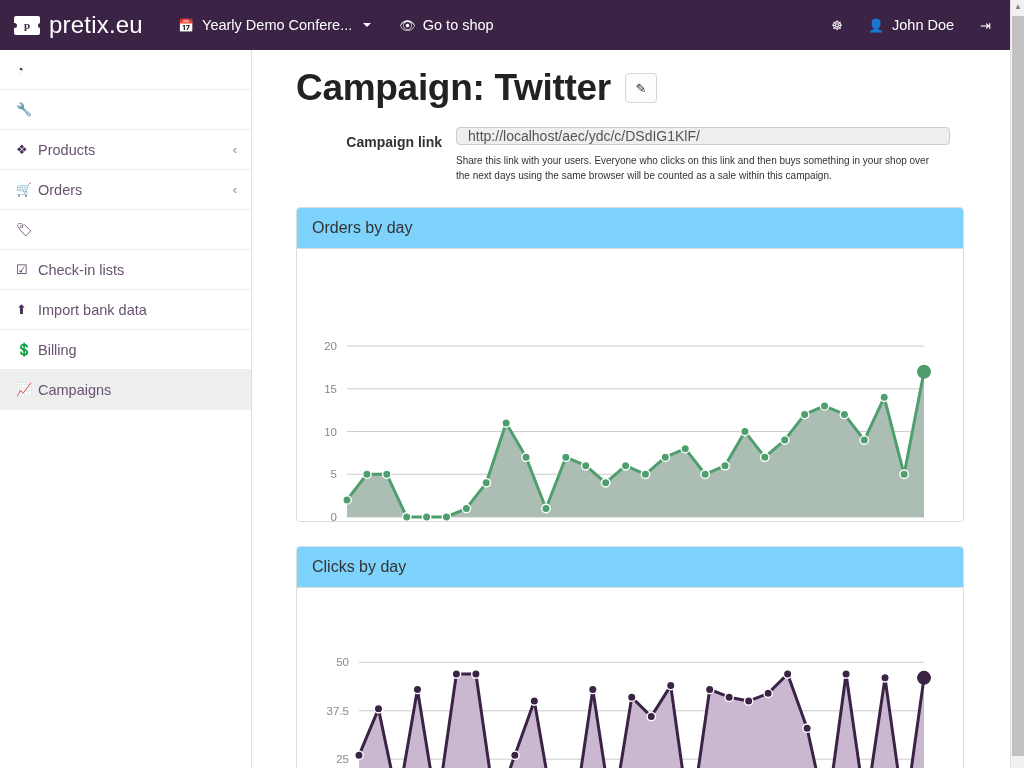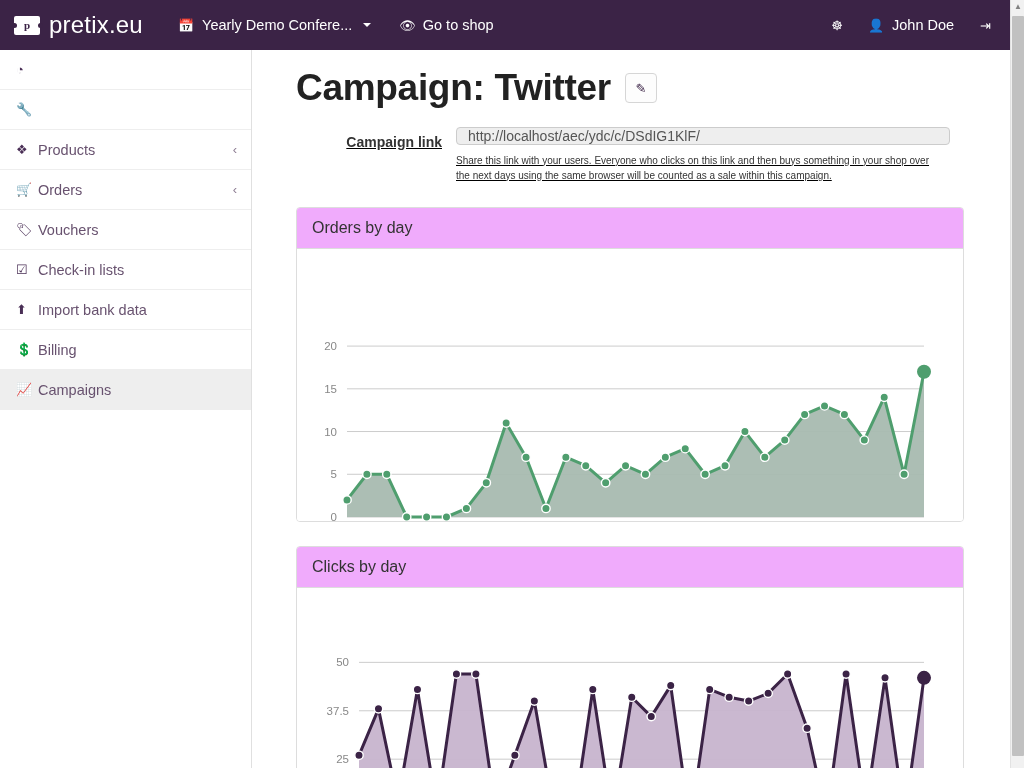--- a/index.html
+++ b/index.html
@@ -100,21 +100,21 @@
     line-height: 1.1; letter-spacing: -.3px;
   }
   .edit-btn {
     width: 32px; height: 30px;
     border: 1px solid #d6d6d6; border-radius: 4px;
     background: #fdfdfd;
     display: flex; align-items: center; justify-content: center;
     color: #3b2346; font-size: 13px; cursor: pointer;
   }
 
-  .form-row { display: flex; align-items: flex-start; margin-bottom: 17px; text-decoration: underline; }
+  .form-row { display: flex; align-items: flex-start; margin-bottom: 17px; }
   .form-label {
     width: 160px; flex: 0 0 160px;
     text-align: right; padding: 7px 14px 0 0;
     font-size: 14px; font-weight: bold; color: #333333;
   }
   .form-field { flex: 1; }
   .readonly-input {
     width: 494px; height: 18px;
     background: #eeeeee; border: 1px solid #cccccc; border-radius: 4px;
     padding: 0 11px; font-size: 14px; color: #555555;
@@ -125,21 +125,21 @@
     margin-top: 8px; width: 474px;
   }
 
   
   .panel {
     border: 1px solid #dddddd; border-radius: 4px;
     background: #ffffff; margin-top: 24px;
     overflow: hidden;
   }
   .panel-head {
-    background: #f0abfc; border-bottom: 1px solid #dddddd;
+    background: #7dd3fc; border-bottom: 1px solid #dddddd;
     padding: 11px 15px;
   }
   .panel-title { font-size: 16px; color: #333333; font-weight: normal; }
   .panel-body { padding: 0; background: #ffffff; position: relative; }
 
   .chart-wrap { position: relative; width: 666px; }
   .chart-svg { display: block; }
 
   
   .scrollbar {
@@ -211,21 +211,20 @@
       <span class="slabel">Products</span>
       <span class="side-chevron">‹</span>
     </a>
     <a class="side-item" href="#">
       <span class="sic">🛒</span>
       <span class="slabel">Orders</span>
       <span class="side-chevron">‹</span>
     </a>
     <a class="side-item" href="#">
       <span class="sic">🏷</span>
-      <span class="slabel">Vouchers</span>
     </a>
     <a class="side-item" href="#">
       <span class="sic">☑</span>
       <span class="slabel">Check-in lists</span>
     </a>
     <a class="side-item" href="#">
       <span class="sic">⬆</span>
       <span class="slabel">Import bank data</span>
     </a>
     <a class="side-item" href="#">

